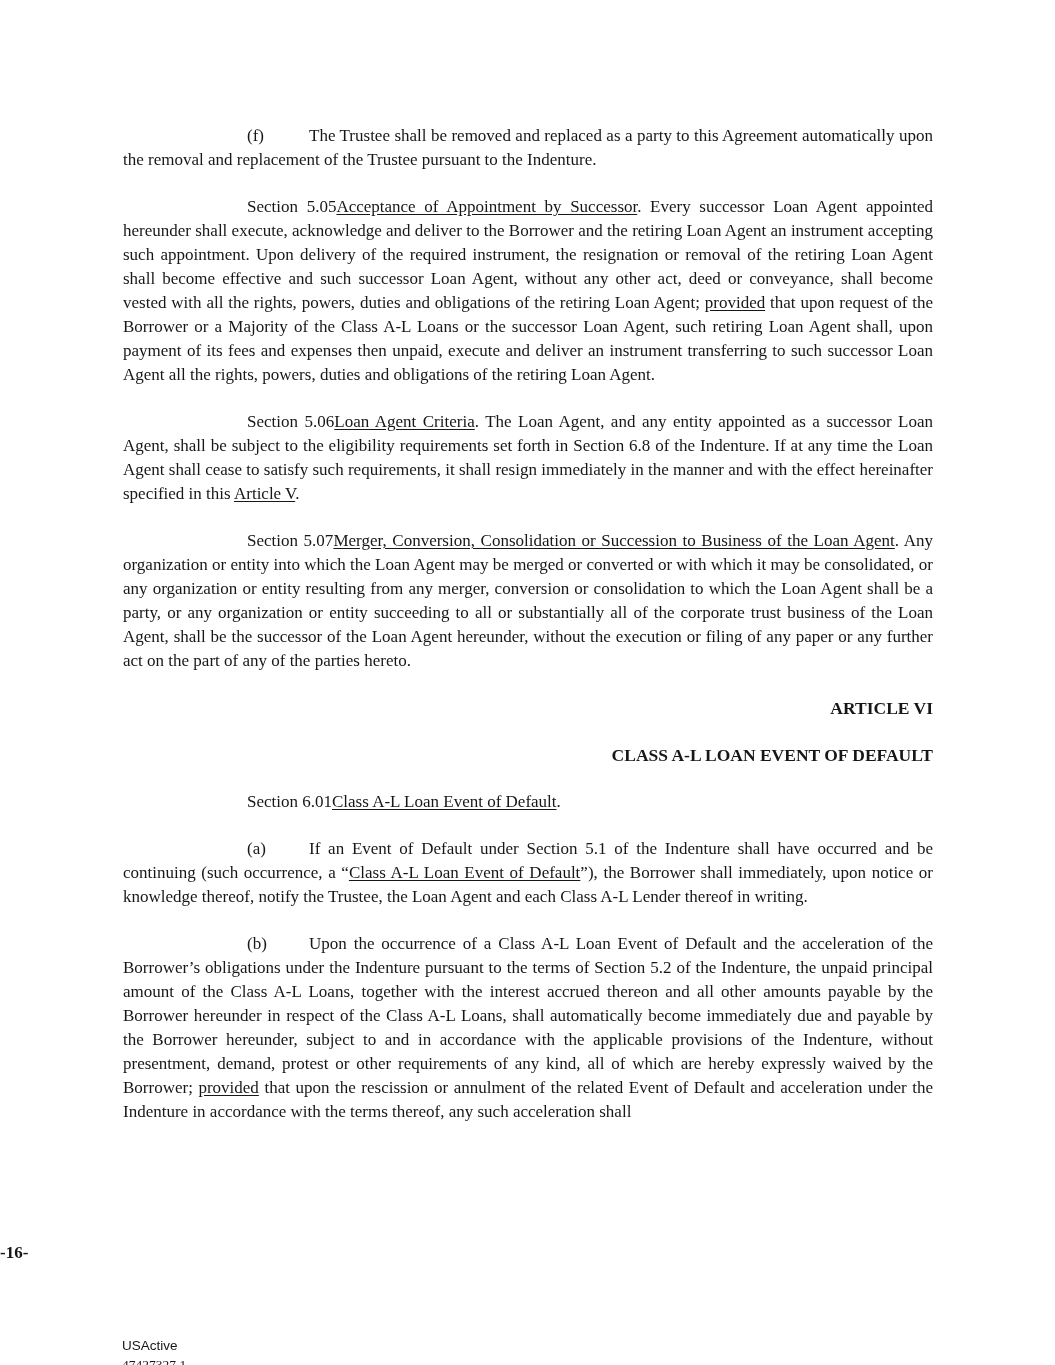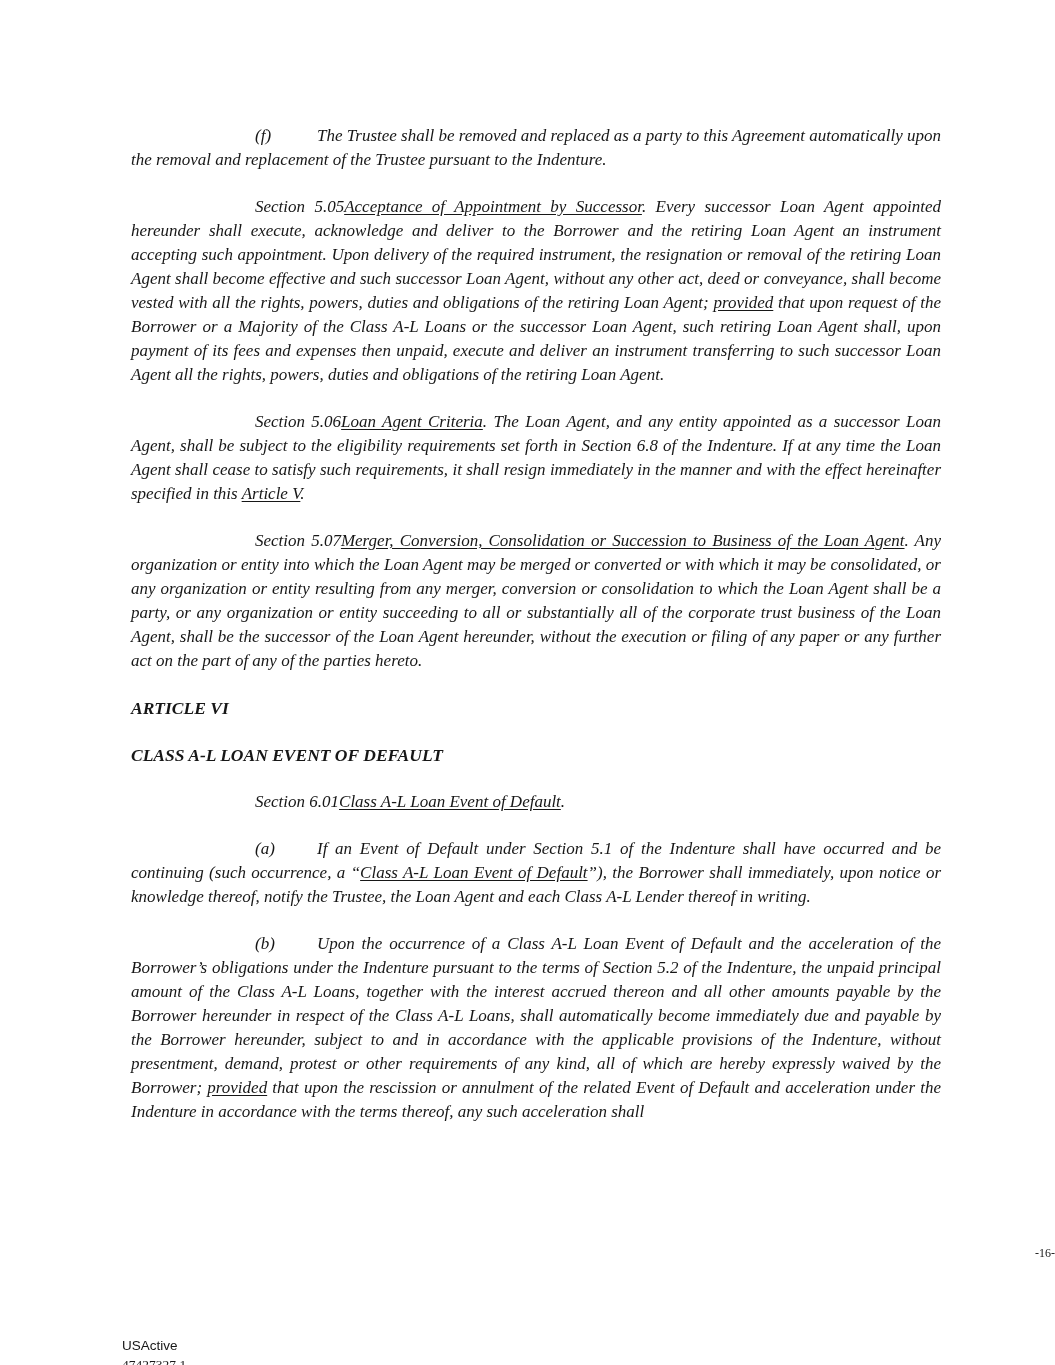--- a/index.html
+++ b/index.html
@@ -7,50 +7,50 @@
     width: 1055px;
     height: 1365px;
     background: #ffffff;
     position: relative;
     overflow: hidden;
     font-family: "Liberation Serif", "DejaVu Serif", serif;
     color: #171717;
   }
   .content {
     position: absolute;
-    left: 131px;
+    left: 123px;
     top: 124px;
     width: 810px;
-    font-style: italic;
   }
   .para {
     margin: 0 0 23px 0;
     text-align: justify;
     font-size: 17px;
     line-height: 24px;
   }
   .ti { display: inline-block; width: 124px; }           
   .lbl-clause { display: inline-block; width: 62px; }     
   .lbl-section { }                    
   .u { text-decoration: underline; text-underline-offset: 2px; }
   .heading {
     margin: 0 0 23px 0;
-    text-align: left;
+    text-align: right;
     font-weight: bold;
     font-size: 17.5px;
     line-height: 24px;
   }
   .page-number {
     position: absolute;
     top: 1242px;
     left: 0;
     width: 100%;
-    text-align: right;
-    font-size: 12px;
+    text-align: left;
+    font-size: 17px;
     line-height: 22px;
+    font-weight: bold;
   }
   .footer {
     position: absolute;
     left: 122px;
     top: 1336px;
     font-size: 13.5px;
     line-height: 19px;
   }
   .footer .sys { font-family: "Liberation Sans", "DejaVu Sans", sans-serif; }
   .footer .id  { font-family: "Liberation Serif", "DejaVu Serif", serif; }

